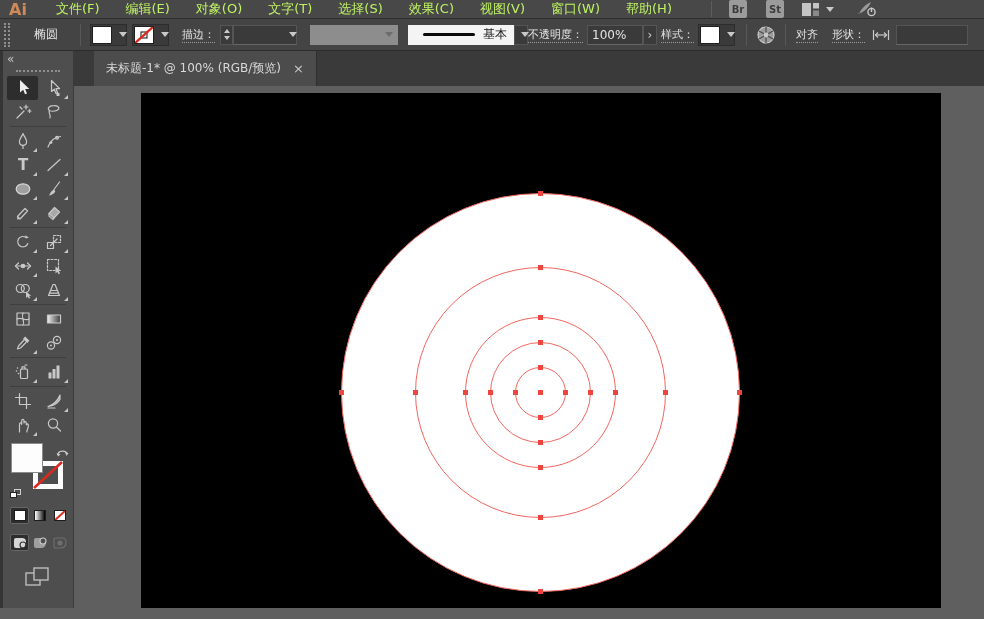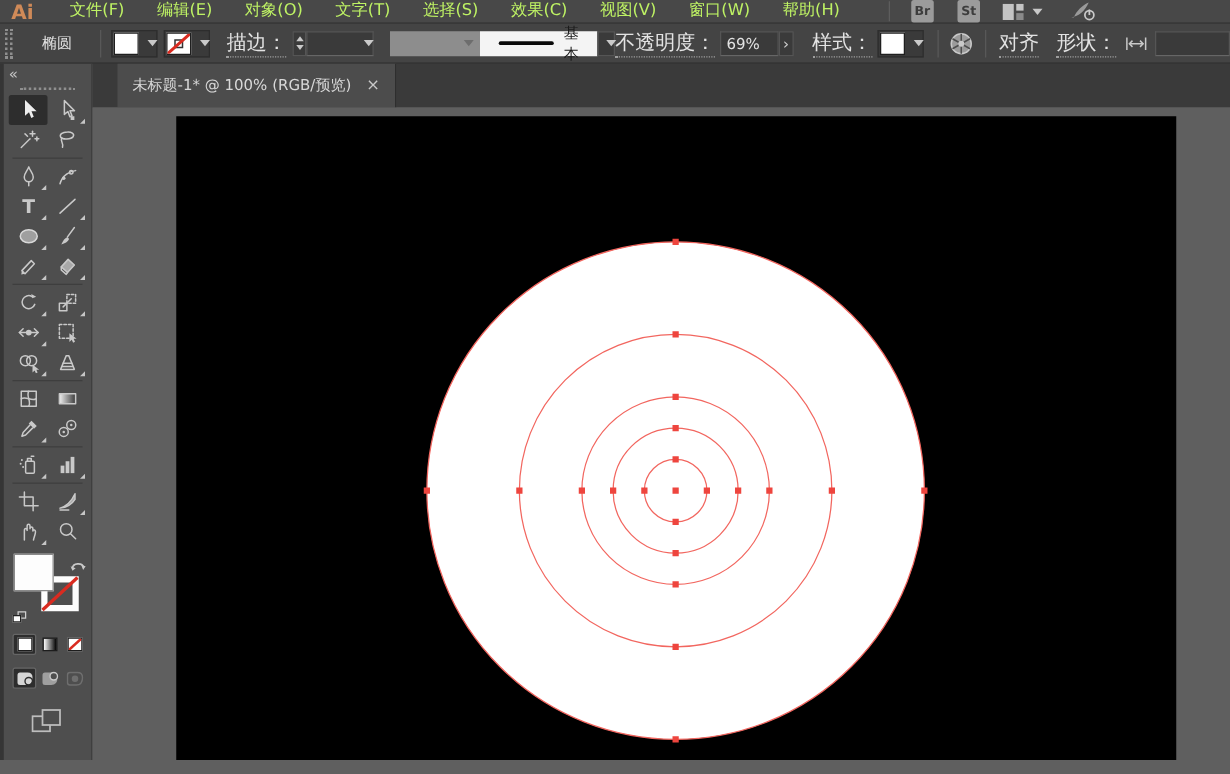--- a/index.html
+++ b/index.html
@@ -15,21 +15,21 @@
   .badge{width:18px;height:18px;background:#9b9b9b;border-radius:2px;color:#3d3d3d;font-size:10px;font-weight:bold;
          display:flex;align-items:center;justify-content:center;margin-left:9px;}
   .badge+.badge{margin-left:19px;}
   .ws-switch{display:flex;align-items:center;margin-left:18px;}
   .chev-dn{width:0;height:0;border-left:4px solid transparent;border-right:4px solid transparent;border-top:5px solid #c9c9c9;margin-left:7px;}
 
   
   .optionsbar{height:32px;background:#444;border-bottom:1px solid #2c2c2c;display:flex;align-items:center;padding-left:2px;}
   .grip-v{width:6px;height:24px;border-left:2px dotted #8f8f8f;border-right:2px dotted #8f8f8f;margin-left:2px;}
   .ob-label{font-size:12px;color:#e3e3e3;white-space:nowrap;}
-  .ob-link{font-size:16px;color:#e3e3e3;border-bottom:1px dotted #9d9d9d;white-space:nowrap;cursor:default;}
+  .ob-link{font-size:11px;color:#e3e3e3;border-bottom:1px dotted #9d9d9d;white-space:nowrap;cursor:default;}
   .ob-sep{width:1px;height:22px;background:#585858;}
   .swatchbox{display:flex;align-items:center;height:22px;background:#3a3a3a;border:1px solid #2d2d2d;}
   .swatch{width:20px;height:18px;background:#fff;border:1px solid #1f1f1f;position:relative;margin:1px;}
   .chevbtn{width:13px;height:20px;display:flex;align-items:center;justify-content:center;}
   .field{height:20px;background:#3a3a3a;border:1px solid #555;border-bottom-color:#666;color:#e3e3e3;font-size:12px;
          display:flex;align-items:center;padding-left:4px;}
   .stepper{width:13px;height:20px;background:#3a3a3a;border:1px solid #555;display:flex;flex-direction:column;
            align-items:center;justify-content:center;gap:3px;}
   .tri-up{width:0;height:0;border-left:3.5px solid transparent;border-right:3.5px solid transparent;border-bottom:4px solid #c9c9c9;}
   .tri-dn{width:0;height:0;border-left:3.5px solid transparent;border-right:3.5px solid transparent;border-top:4px solid #c9c9c9;}
@@ -151,39 +151,39 @@
       <span></span>
       <span class="chevbtn">
           <span class="chev-dn"></span>
         </span>
     </span>
 
     <span class="dd-disabled" style="margin-left:13px;">
       <span class="chev-dn"></span>
     </span>
 
-    <span style="display:flex;">
+    <span style="display:flex;margin-left:10px;">
       <span class="brushbox">
         <span class="brushline"></span>
         <span>基本</span>
       </span>
       <span class="sqbtn">
           <span class="chev-dn"></span>
         </span>
     </span>
 
     <span class="ob-link" style="margin-left:0;">不透明度：</span>
     <span class="field" style="width:56px;margin-left:4px;">
-      <span>69%</span>
+      <span>100%</span>
     </span>
     <span class="sqbtn">
       <span style="font-size:12px;">›</span>
     </span>
 
-    <span class="ob-link" style="margin-left:15px;">样式：</span>
+    <span class="ob-link" style="margin-left:4px;">样式：</span>
     <span class="swatchbox" style="margin-left:4px;">
       <span class="swatch"></span>
       <span class="chevbtn">
           <span class="chev-dn"></span>
         </span>
     </span>
 
     <span class="ob-sep" style="margin-left:11px;"></span>
     <span style="margin-left:9px;display:flex;">
       <svg width="20" height="20">

